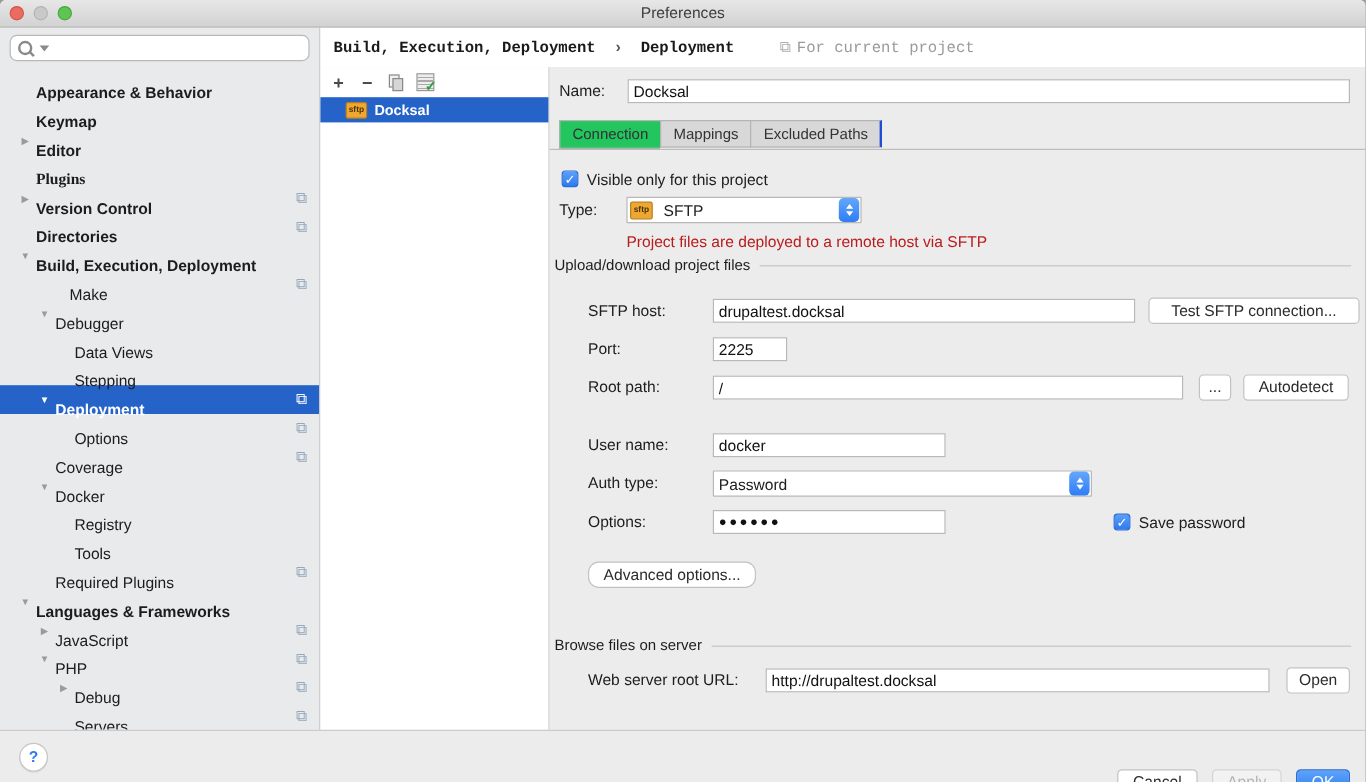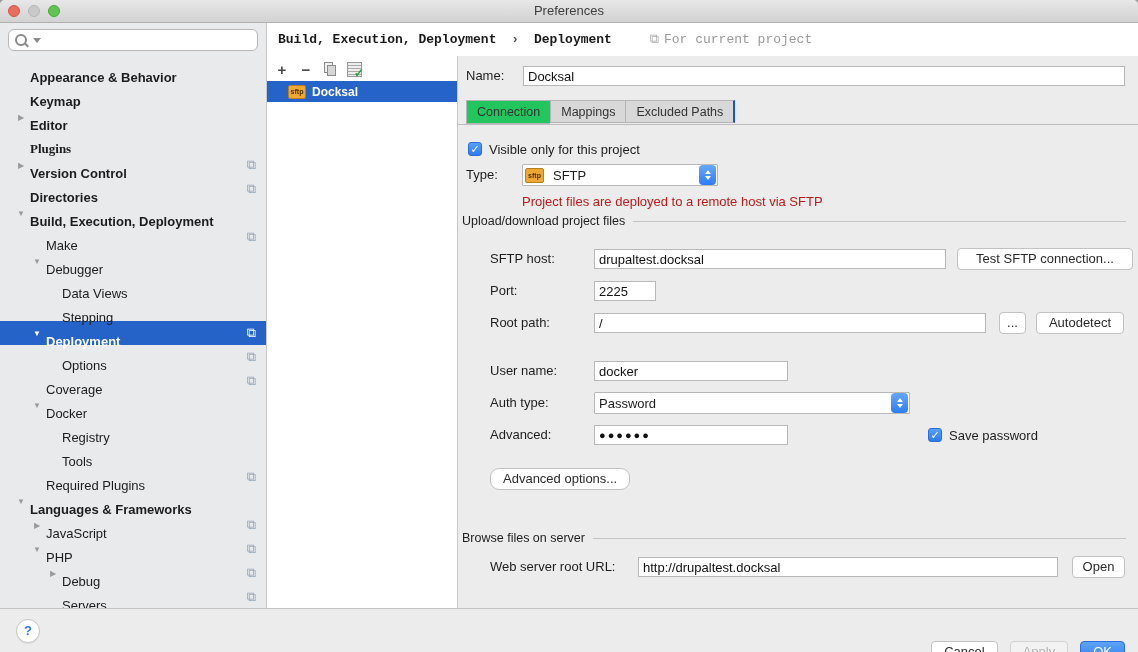--- a/index.html
+++ b/index.html
@@ -143,21 +143,21 @@
           </div>
           <div class="tree-row" style="padding-left: 12px;">
             <span class="arrow"></span>
             <span class="tree-label bold">Directories</span>
             <span class="proj-icon">⧉</span>
           </div>
           <div class="tree-row" style="padding-left: 12px;">
             <span class="arrow">▼</span>
             <span class="tree-label bold">Build, Execution, Deployment</span>
           </div>
-          <div class="tree-row" style="padding-left: 28px; align-items: center;">
+          <div class="tree-row" style="padding-left: 40px; align-items: center;">
             <span class="arrow"></span>
             <span class="tree-label">Make</span>
             <span class="proj-icon">⧉</span>
           </div>
           <div class="tree-row" style="padding-left: 28px;">
             <span class="arrow">▼</span>
             <span class="tree-label">Debugger</span>
           </div>
           <div class="tree-row" style="padding-left: 44px;">
             <span class="arrow"></span>
@@ -296,21 +296,21 @@
 
           <span class="flabel" style="top:336px;left:32px;">Auth type:</span>
           <div class="combo" style="top:336px;left:136px;width:316px;">
             <span class="combo-text">Password</span>
             <span class="stepper">
                 <i class="up"></i>
                 <i class="dn"></i>
               </span>
           </div>
 
-          <span class="flabel" style="top:368px;left:32px;">Advanced:</span>
+          <span class="flabel" style="top:368px;left:32px;">Options:</span>
           <input class="tfield pw" style="top: 369px; left: 136px; width: 194px;" value="●●●●●●">
           <div class="cbrow" style="top:368px;left:470px;">
             <span class="cb checked">✓</span>
             <span>Save password</span>
           </div>
 
           <button class="btn pos" style="top:412px;left:32px;border-radius:9px;">Advanced options...</button>
 
           <div class="section" style="top:474px;left:4px;right:12px;">
             <span class="sec-label">Browse files on server</span>

